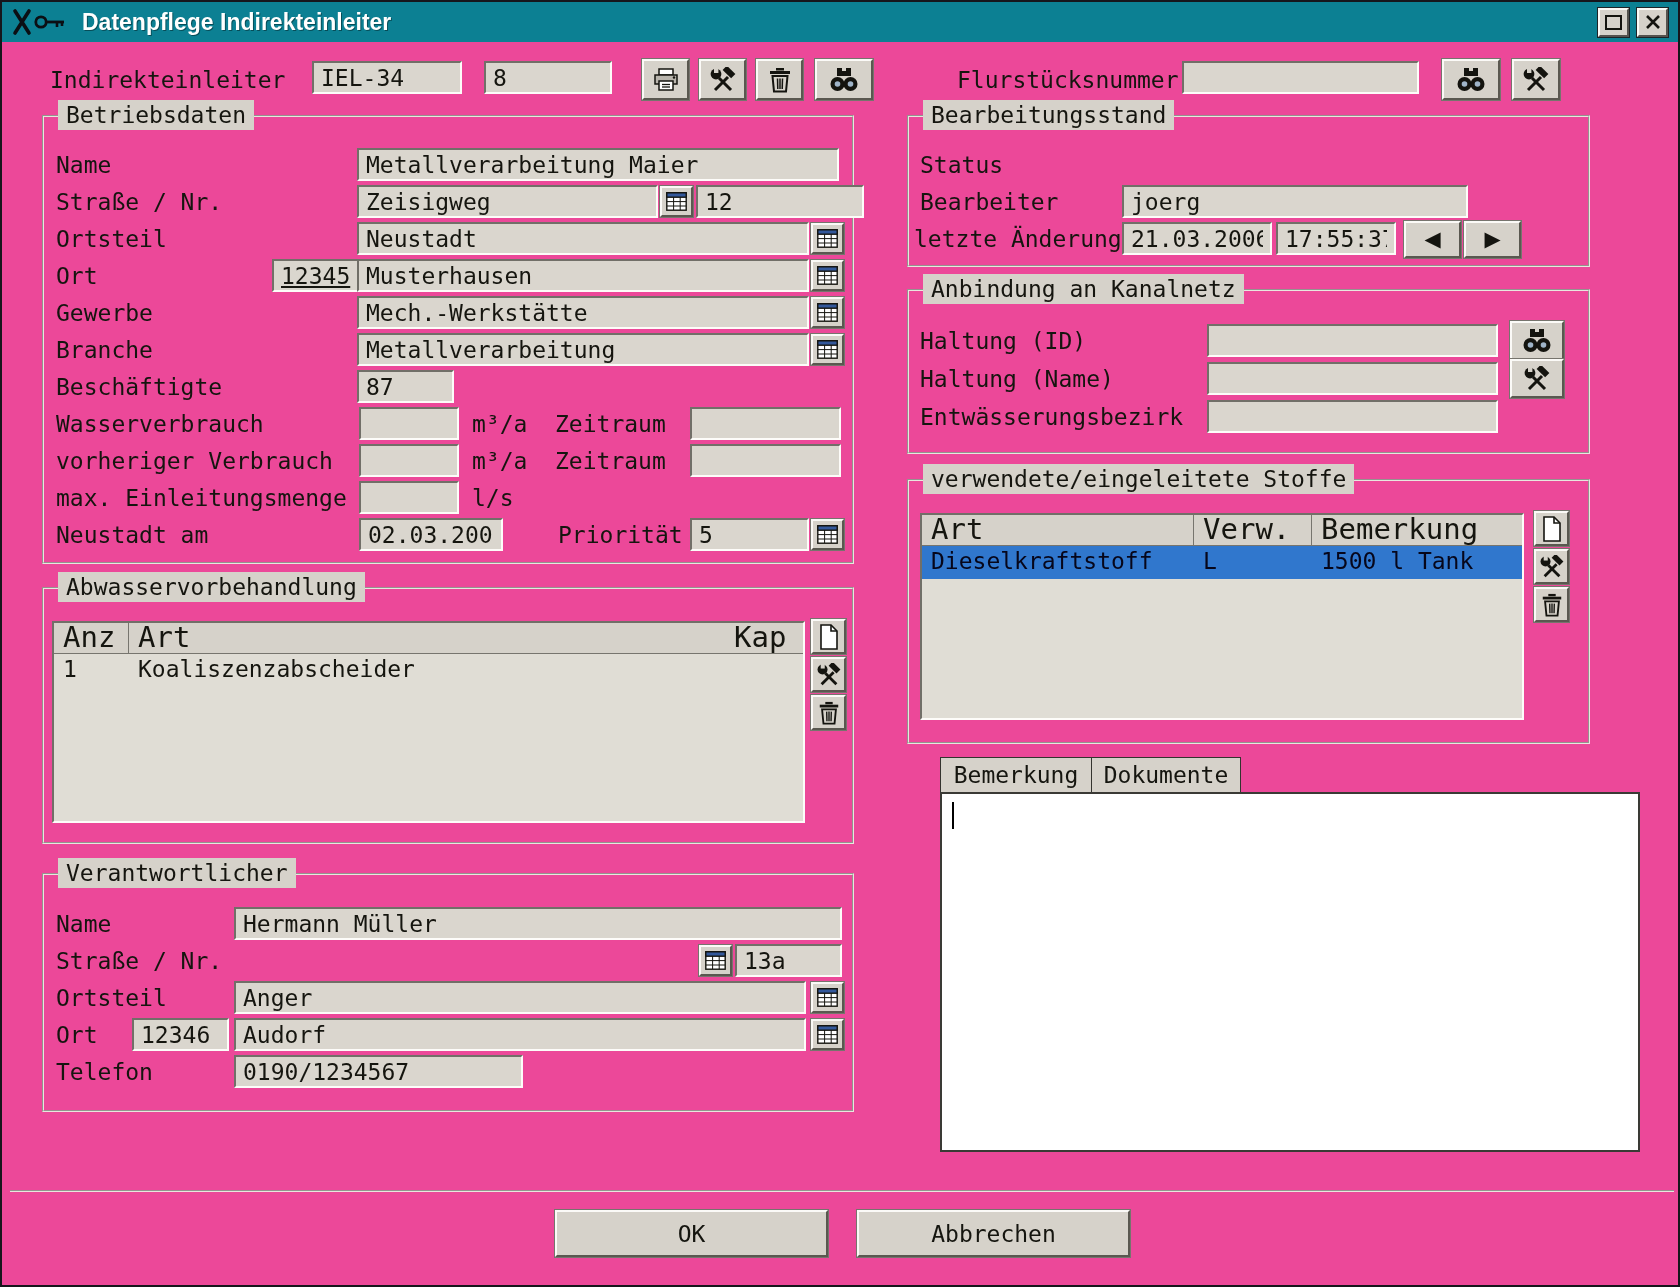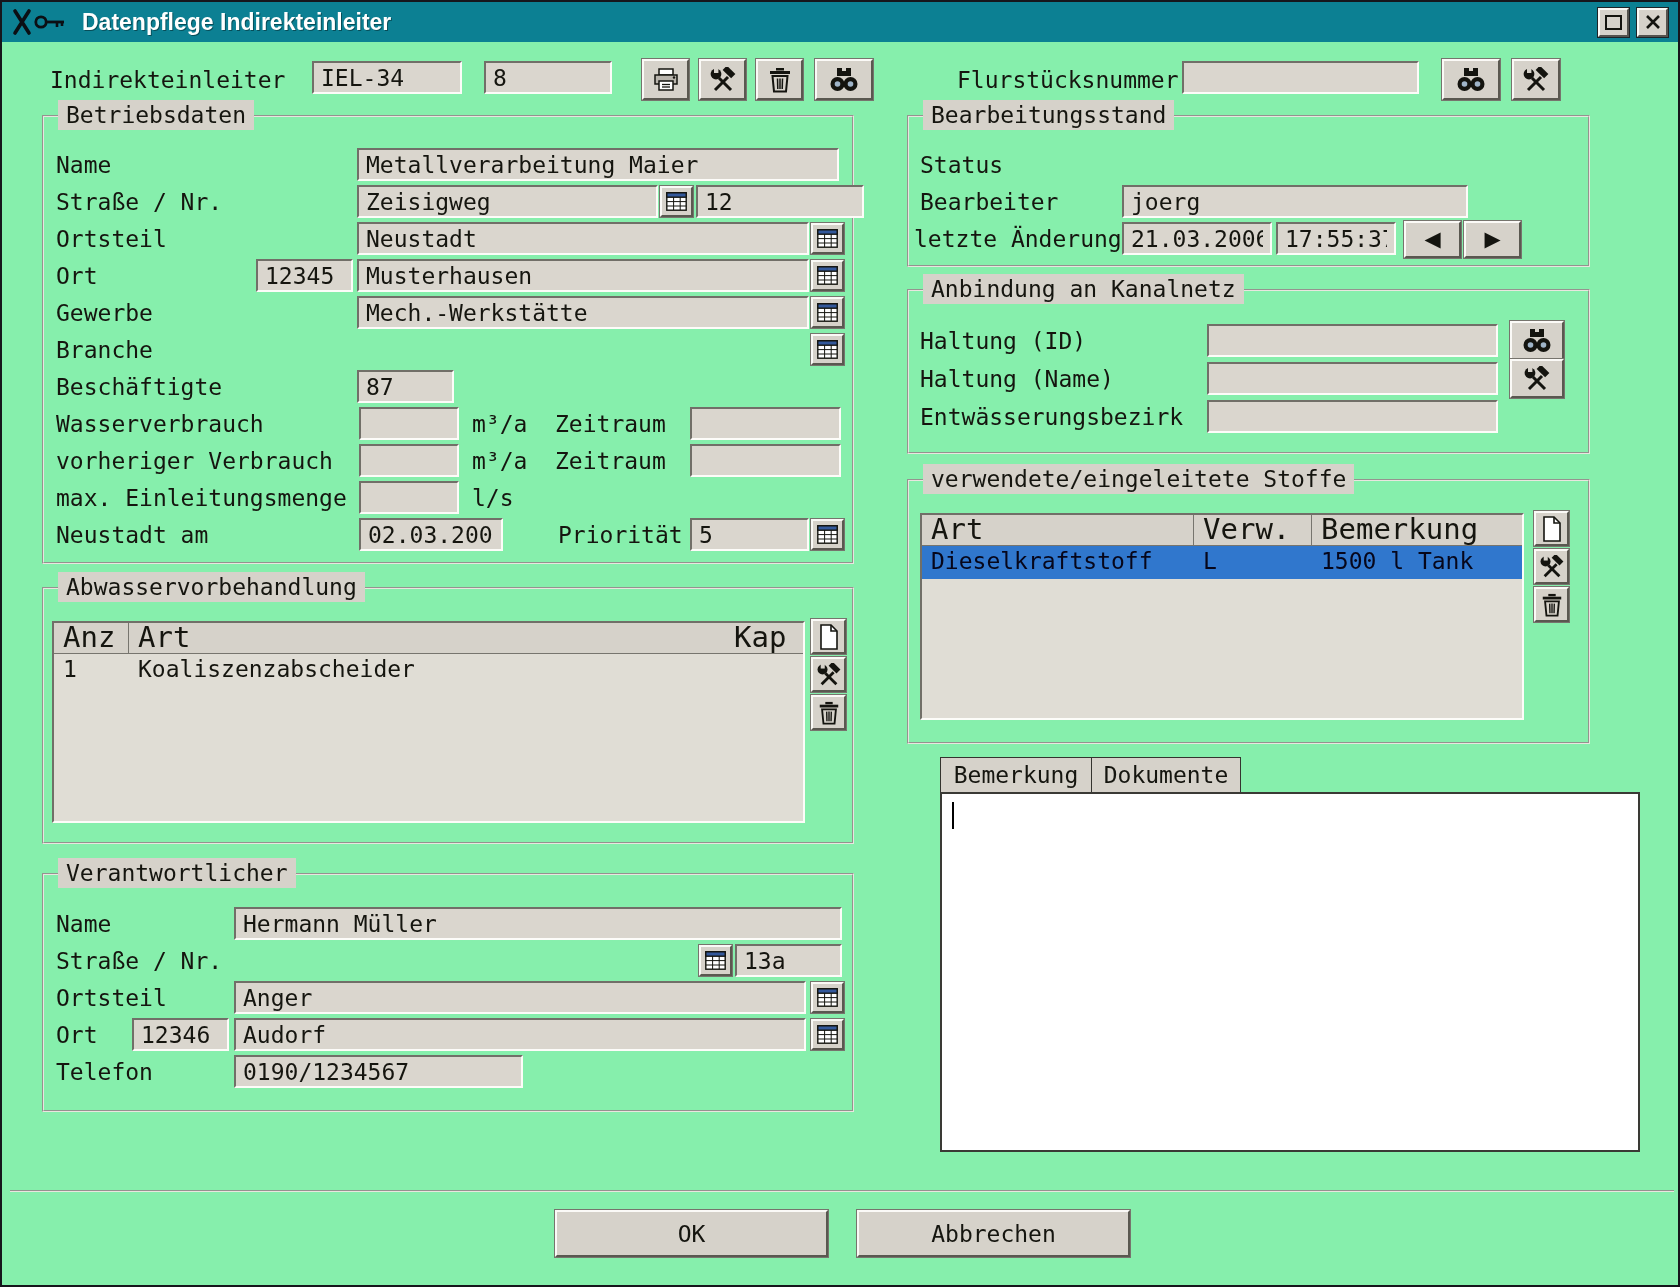--- a/index.html
+++ b/index.html
@@ -1,16 +1,16 @@
 <!DOCTYPE html>
 <html><head>
 <meta charset="utf-8">
 <style>
   html,body{margin:0;padding:0;background:#8a8a8a;}
-  .win{position:relative;width:1680px;height:1287px;box-sizing:border-box;background:#86efac;
+  .win{position:relative;width:1680px;height:1287px;box-sizing:border-box;background:#ec4899;
        border:2px solid #16161c;overflow:hidden;font-family:"DejaVu Sans Mono",monospace;color:#15150f;}
   .titlebar{position:absolute;left:0;top:0;width:100%;height:40px;background:#0c8093;
             display:flex;align-items:center;gap:14px;padding:0 10px;box-sizing:border-box;}
   .title{font-family:"Liberation Sans","DejaVu Sans",sans-serif;font-weight:bold;font-size:23px;
          color:#ffffff;text-shadow:1px 1px 0 rgba(0,0,0,.4);}
   .winbtns{margin-left:auto;display:flex;gap:8px;}
   .winbtn{width:31px;height:29px;background:#d6d2ca;border:2px solid;
           border-color:#fbfaf7 #55534e #55534e #fbfaf7;box-shadow:0 0 0 1px #1d2327;
           display:flex;align-items:center;justify-content:center;cursor:pointer;box-sizing:border-box;}
   .maxg{width:13px;height:11px;border:2px solid #14140f;display:block;}
@@ -158,21 +158,21 @@
     <svg width="21" height="19" viewBox="0 0 21 19">
       <rect x="0.8" y="0.8" width="19.4" height="17.4" fill="#fff" stroke="#14140f" stroke-width="1.4"></rect>
       <rect x="0.8" y="0.8" width="19.4" height="4.4" fill="#33589b" stroke="#14140f" stroke-width="1.4"></rect>
       <line x1="7.6" y1="5" x2="7.6" y2="18" stroke="#14140f"></line>
         <line x1="14.2" y1="5" x2="14.2" y2="18" stroke="#14140f"></line>
       <line x1="1" y1="9.6" x2="20" y2="9.6" stroke="#14140f"></line>
         <line x1="1" y1="14" x2="20" y2="14" stroke="#14140f"></line>
     </svg>
   </div>
   <span class="lbl" style="left:54px;top:259px">Ort</span>
-  <input class="tf" style="left: 254px; top: 257px; width: 97px;" value="12345">
+  <input class="tf" style="left: 270px; top: 257px; width: 97px; text-decoration: underline;" value="12345">
   <input class="tf" style="left: 355px; top: 257px; width: 452px;" value="Musterhausen">
   <div class="btn" style="left:809px;top:258px;width:33px;height:31px">
     <svg width="21" height="19" viewBox="0 0 21 19">
       <rect x="0.8" y="0.8" width="19.4" height="17.4" fill="#fff" stroke="#14140f" stroke-width="1.4"></rect>
       <rect x="0.8" y="0.8" width="19.4" height="4.4" fill="#33589b" stroke="#14140f" stroke-width="1.4"></rect>
       <line x1="7.6" y1="5" x2="7.6" y2="18" stroke="#14140f"></line>
         <line x1="14.2" y1="5" x2="14.2" y2="18" stroke="#14140f"></line>
       <line x1="1" y1="9.6" x2="20" y2="9.6" stroke="#14140f"></line>
         <line x1="1" y1="14" x2="20" y2="14" stroke="#14140f"></line>
     </svg>
@@ -183,20 +183,21 @@
     <svg width="21" height="19" viewBox="0 0 21 19">
       <rect x="0.8" y="0.8" width="19.4" height="17.4" fill="#fff" stroke="#14140f" stroke-width="1.4"></rect>
       <rect x="0.8" y="0.8" width="19.4" height="4.4" fill="#33589b" stroke="#14140f" stroke-width="1.4"></rect>
       <line x1="7.6" y1="5" x2="7.6" y2="18" stroke="#14140f"></line>
         <line x1="14.2" y1="5" x2="14.2" y2="18" stroke="#14140f"></line>
       <line x1="1" y1="9.6" x2="20" y2="9.6" stroke="#14140f"></line>
         <line x1="1" y1="14" x2="20" y2="14" stroke="#14140f"></line>
     </svg>
   </div>
   <span class="lbl" style="left:54px;top:333px">Branche</span>
+  <input class="tf" style="left: 355px; top: 331px; width: 452px;" value="Metallverarbeitung">
   <div class="btn" style="left:809px;top:332px;width:33px;height:31px">
     <svg width="21" height="19" viewBox="0 0 21 19">
       <rect x="0.8" y="0.8" width="19.4" height="17.4" fill="#fff" stroke="#14140f" stroke-width="1.4"></rect>
       <rect x="0.8" y="0.8" width="19.4" height="4.4" fill="#33589b" stroke="#14140f" stroke-width="1.4"></rect>
       <line x1="7.6" y1="5" x2="7.6" y2="18" stroke="#14140f"></line>
         <line x1="14.2" y1="5" x2="14.2" y2="18" stroke="#14140f"></line>
       <line x1="1" y1="9.6" x2="20" y2="9.6" stroke="#14140f"></line>
         <line x1="1" y1="14" x2="20" y2="14" stroke="#14140f"></line>
     </svg>
   </div>

